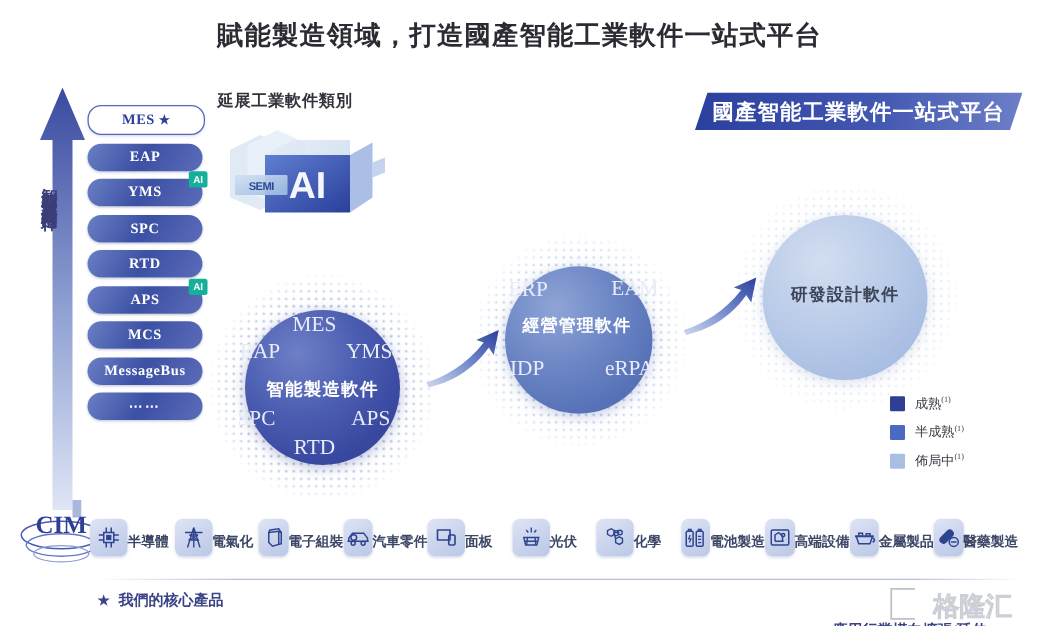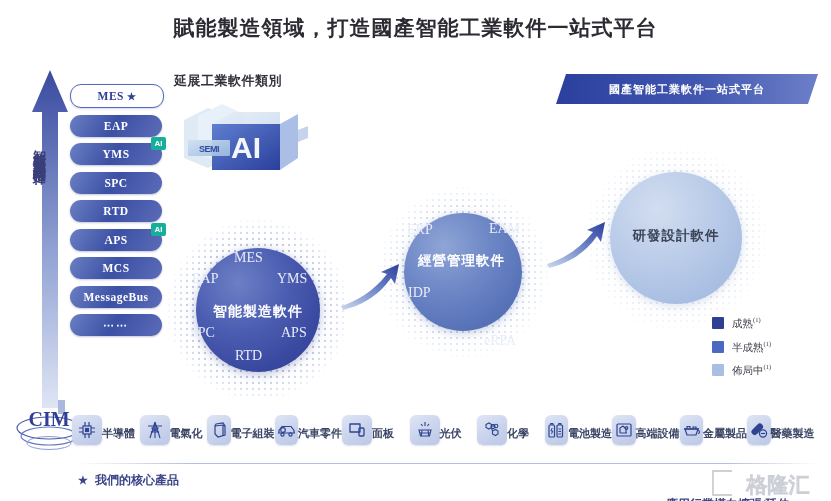--- a/index.html
+++ b/index.html
@@ -72,37 +72,37 @@
     font-family:"Liberation Serif","DejaVu Serif",serif;
     letter-spacing:.5px;
   }
   .cube-wrap{position:absolute;left:168px;top:96px;width:150px;height:88px;}
 
   
   .banner{position:absolute;left:556px;top:74px;width:262px;height:30px;}
   .banner-text{
     position:absolute;left:556px;top:74px;width:262px;height:30px;
     display:flex;align-items:center;justify-content:center;
-    color:#ffffff;font-size:11px;font-weight:bold;letter-spacing:1px;
+    color:#ffffff;font-size:17px;font-weight:bold;letter-spacing:1px;
     font-family:"Liberation Serif","DejaVu Serif",serif;
     pointer-events:none;
   }
 
   
   .sphere{position:absolute;border-radius:50%;}
   .halo{position:absolute;border-radius:50%;}
   .sphere-label{
     position:absolute;
     font-size:14px;font-weight:bold;color:#ffffff;
     font-family:"Liberation Serif","DejaVu Serif",serif;
     letter-spacing:1px;white-space:nowrap;
   }
   .sat{
     position:absolute;
-    font-size:14px;color:#e8ecf8;
+    font-size:17px;color:#e8ecf8;
     font-family:"Liberation Serif","DejaVu Serif",serif;
     white-space:nowrap;
   }
 
   
   #sph1{left:196px;top:248px;width:124px;height:124px;
     background:radial-gradient(circle at 34% 28%, #6e7fc6 0%, #4a5cb0 42%, #3a49a0 72%, #313f92 100%);
     box-shadow:0 2px 10px rgba(50,65,140,.35);}
   #sph1-label{left:212px;top:284px;width:92px;text-align:center;margin-top:19px;}
   
@@ -324,21 +324,21 @@
   <div class="sat" style="left:234px;top:250px;">MES</div>
   <div class="sat" style="left:192px;top:271px;">EAP</div>
   <div class="sat" style="left:277px;top:271px;">YMS</div>
   <div class="sat" style="left:190px;top:325px;">SPC</div>
   <div class="sat" style="left:281px;top:325px;">APS</div>
   <div class="sat" style="left:235px;top:348px;">RTD</div>
 
   <div class="sat" style="left:407px;top:222px;">ERP</div>
   <div class="sat" style="left:489px;top:221px;">EAM</div>
   <div class="sat" style="left:408px;top:285px;">IDP</div>
-  <div class="sat" style="left:484px;top:285px;margin-top:48px;">eRPA</div>
+  <div class="sat" style="left:484px;top:285px;">eRPA</div>
 
   <svg style="position:absolute;left:339px;top:256px;" width="66" height="58" viewBox="0 0 66 58">
     <defs>
       <linearGradient id="ag1" x1="0" y1="1" x2="1" y2="0">
         <stop offset="0" stop-color="#cdd8ee"></stop>
           <stop offset="55%" stop-color="#6c84c8"></stop>
           <stop offset="100%" stop-color="#2c3f9c"></stop>
       </linearGradient>
     </defs>
     <path d="M2 50 C 16 46, 34 36, 48 18 L42 16 L60 8 L56 28 L52 22 C38 42, 20 50, 4 54 Z" fill="url(#ag1)"></path>

